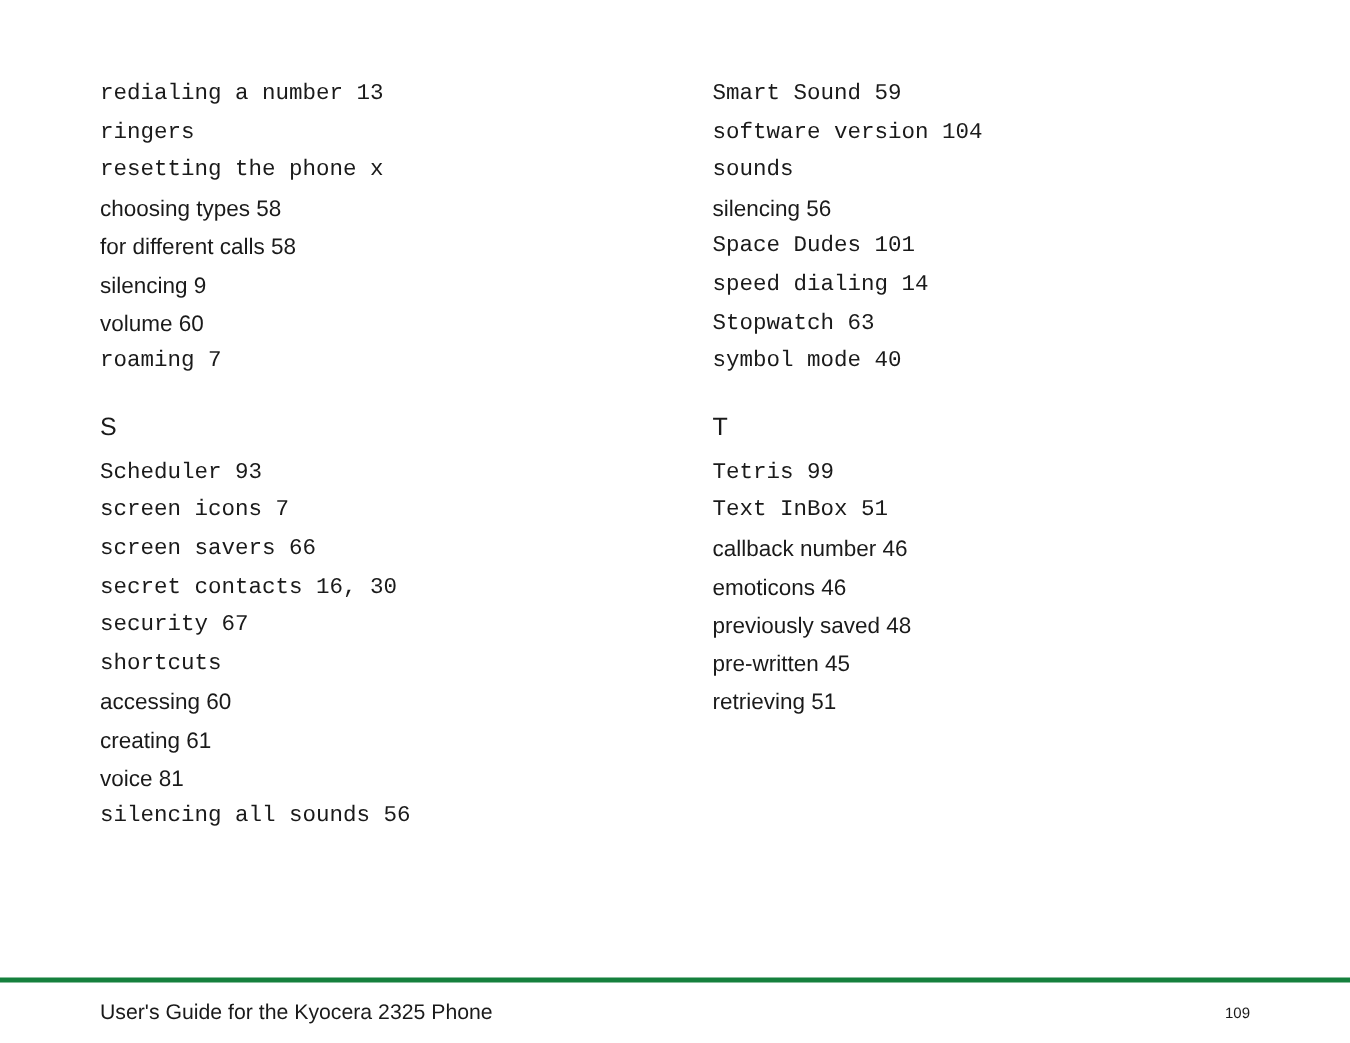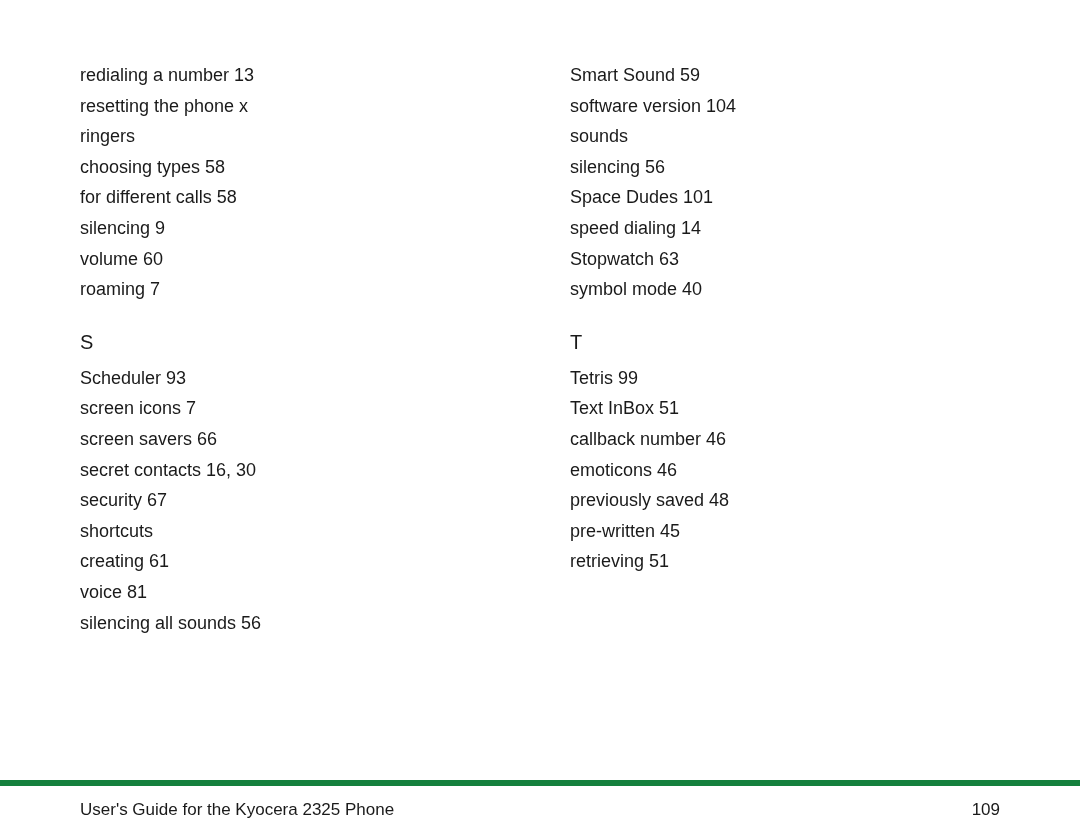--- a/index.html
+++ b/index.html
@@ -46,75 +46,77 @@
       flex-direction: column;
       gap: 0;
     }
 
     .index-entry {
       line-height: 1.7;
     }
 
     .index-entry.top-level {
       margin-left: 0;
+      font-family: Liberation Mono, monospace;
     }
 
     .index-entry.sub-level {
     }
 
     .section-letter {
       font-size: 20px;
       font-weight: normal;
       margin-top: 20px;
       margin-bottom: 4px;
       line-height: 1.7;
     }
 
     .footer {
-      border-top: 6px solid #15803d;
+      border-top: 4px solid #15803d;
       display: flex;
       justify-content: space-between;
       align-items: center;
       padding: 14px 80px;
     }
 
     .footer-text {
       font-size: 17px;
       color: #1a1a1a;
     }
 
     .footer-page {
-      font-size: 17px;
+      font-size: 12px;
       color: #1a1a1a;
     }
   </style>
 </head>
 <body>
 
 <div class="page-content">
   <div class="main-body">
 
     <div class="left-column">
 
       <div class="index-entry top-level">redialing a number 13</div>
+      <div class="index-entry top-level">ringers</div>
       <div class="index-entry top-level">resetting the phone x</div>
-      <div class="index-entry top-level">ringers</div>
       <div class="index-entry sub-level">choosing types 58</div>
       <div class="index-entry sub-level">for different calls 58</div>
       <div class="index-entry sub-level">silencing 9</div>
       <div class="index-entry sub-level">volume 60</div>
       <div class="index-entry top-level">roaming 7</div>
 
       <div class="section-letter">S</div>
       <div class="index-entry top-level">Scheduler 93</div>
       <div class="index-entry top-level">screen icons 7</div>
       <div class="index-entry top-level">screen savers 66</div>
       <div class="index-entry top-level">secret contacts 16, 30</div>
       <div class="index-entry top-level">security 67</div>
       <div class="index-entry top-level">shortcuts</div>
+      <div class="index-entry sub-level">accessing 60</div>
       <div class="index-entry sub-level">creating 61</div>
       <div class="index-entry sub-level">voice 81</div>
       <div class="index-entry top-level">silencing all sounds 56</div>
     </div>
 
     <div class="right-column">
 
       <div class="index-entry top-level">Smart Sound 59</div>
       <div class="index-entry top-level">software version 104</div>
       <div class="index-entry top-level">sounds</div>

